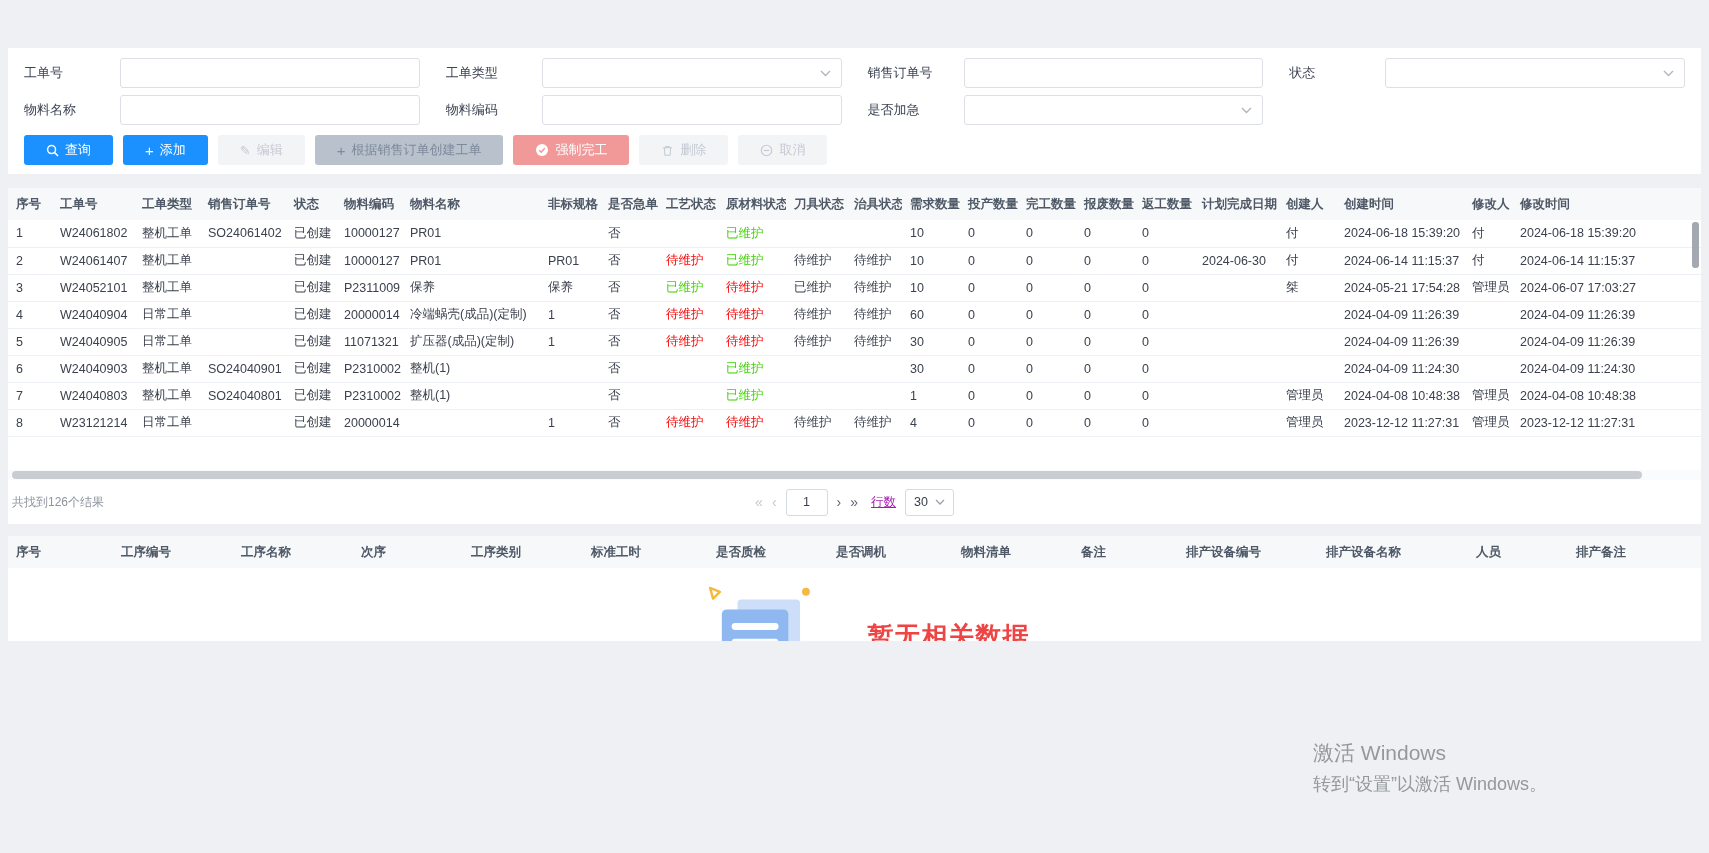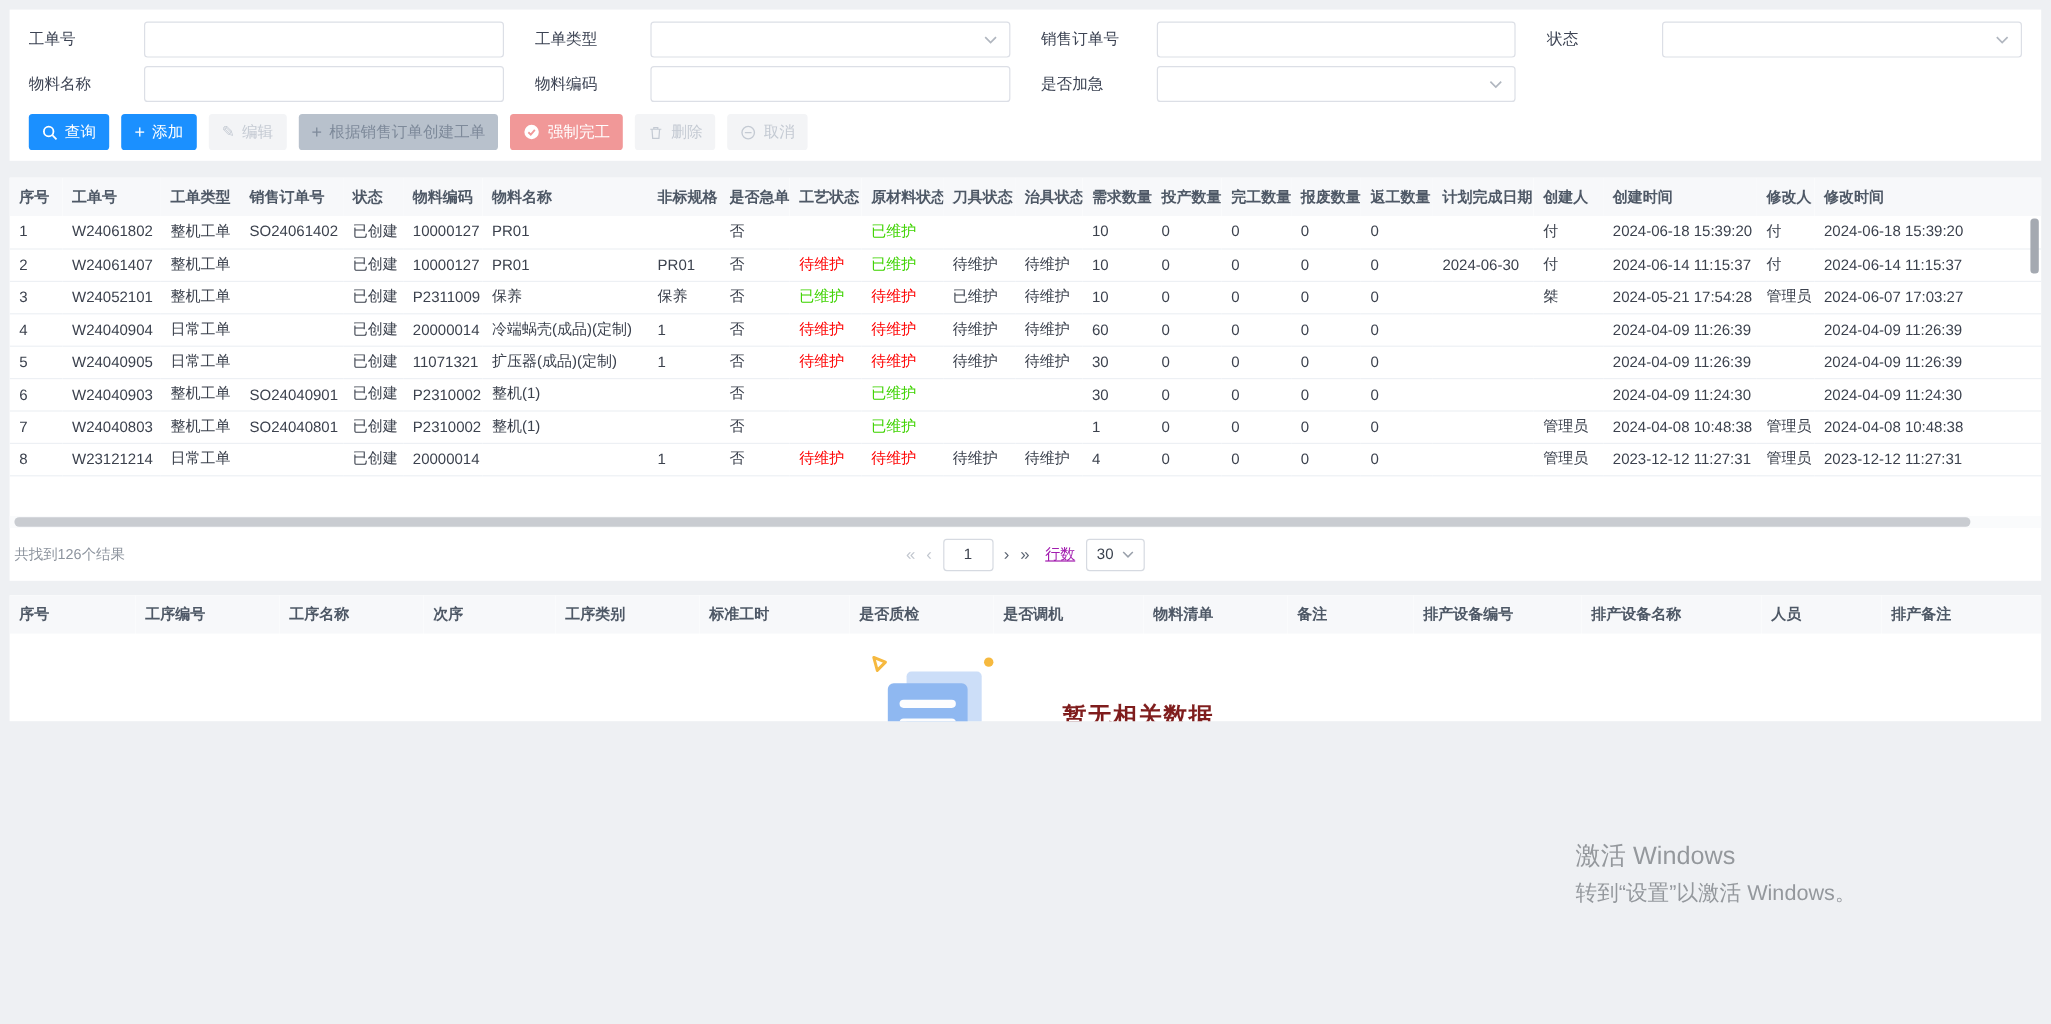--- a/index.html
+++ b/index.html
@@ -1,30 +1,30 @@
 <!DOCTYPE html>
 <html><head>
 <meta charset="utf-8">
 <style>
   * { box-sizing: border-box; margin: 0; padding: 0; }
   html,body { width:1709px; height:853px; overflow:hidden; }
   body { font-family:"Liberation Sans","DejaVu Sans",sans-serif; background:#eef0f3; color:#3b414d; }
-  .page { position:relative; width:1709px; height:607px; display:flex; flex-direction:column; }
+  .page { position:relative; width:1709px; height:607px; display:flex; flex-direction:column;margin-top:40px; }
   .panel { background:#fff; margin:0 8px; }
 
   
   .filter-panel { margin-top:8px; padding:9px 16px 9px; }
   .filter-grid { display:grid; grid-template-columns:repeat(4,1fr); column-gap:26px; row-gap:5px; }
   .field { display:flex; align-items:center; height:32px; }
   .field .flabel { width:96px; flex-shrink:0; font-size:13px; color:#3c4353; }
   .control { flex:1; height:30px; border:1px solid #dcdfe6; border-radius:3px; background:#fff;
              position:relative; font-size:13px; padding:0 10px; outline:none; color:#3b414d; }
   .selectbox { display:flex; align-items:center; justify-content:flex-end; cursor:pointer; }
   .toolbar { margin-top:9px; display:flex; gap:10px; }
-  .btn { height:30px; padding:0 11px; border:none; border-radius:3px; font-size:13px;
+  .btn { height:30px; padding:0 22px; border:none; border-radius:3px; font-size:13px;
          display:inline-flex; align-items:center; gap:6px; cursor:pointer; white-space:nowrap;
          font-family:inherit; }
   .btn-primary { background:#1b90ff; color:#fff; }
   .btn-light { background:#f3f4f6; color:#c4cad3; cursor:not-allowed; }
   .btn-gray { background:#b8c1cc; color:#7e8a9a; cursor:not-allowed; }
   .btn-danger { background:#f19898; color:#fff; }
   .plus-glyph { font-size:15px; line-height:1; }
 
   
   .table-panel { margin-top:14px; position:relative; }
@@ -63,21 +63,21 @@
           border-bottom:1px solid #e6e9ee; }
   .tab { font-size:13.5px; font-weight:bold; color:#2f3542; height:100%; display:flex;
          align-items:center; position:relative; cursor:pointer; }
   .tab.active { color:#1b90ff; }
   .tab.active::after { content:""; position:absolute; bottom:0; left:50%; transform:translateX(-50%);
                        width:42px; height:3px; background:#1b90ff; border-radius:2px; }
   .detail-toolbar { padding:10px 16px; display:flex; gap:9px; }
 
   .empty-state { display:flex; align-items:center; justify-content:center; margin-top:14px; }
   .empty-text { margin-left:30px; }
-  .empty-title { font-size:20px; color:#7f1d1d; font-weight:bold; letter-spacing:1px; }
+  .empty-title { font-size:26px; color:#ef4444; font-weight:bold; letter-spacing:1px; }
   .empty-sub { font-size:14px; color:#b4bcc6; margin-top:8px; }
 
   .detail-footer { height:44px; display:flex; align-items:center; justify-content:center;
                    position:relative; margin-top:4px; }
 
   .watermark { position:absolute; left:1313px; top:699px; pointer-events:none; }
   .wm1 { font-size:21px; color:#85898e; opacity:.85; }
   .wm2 { font-size:18px; color:#94989d; margin-top:5px; }
 
   .icon { display:inline-flex; align-items:center; }

